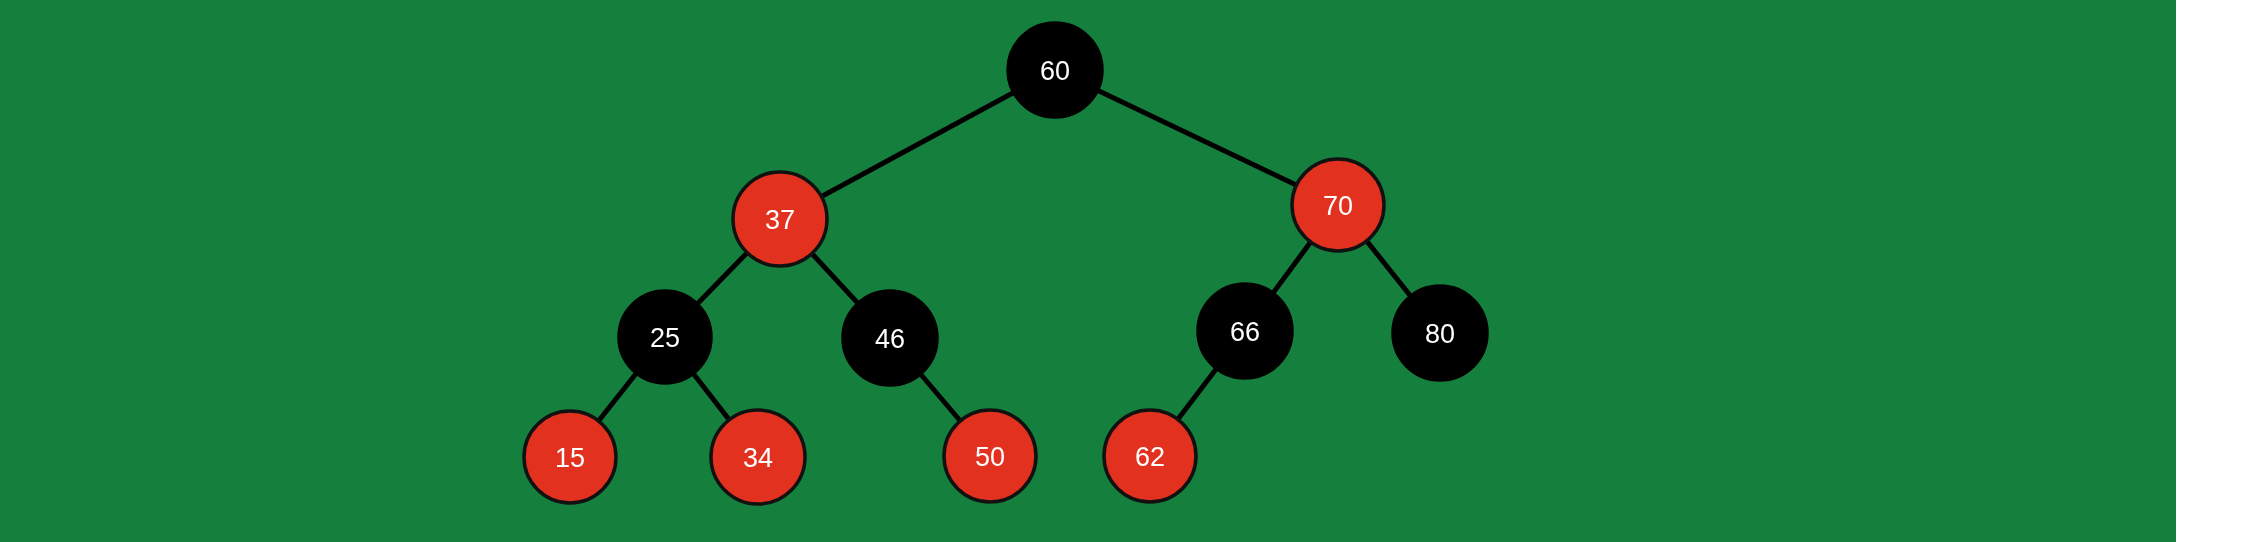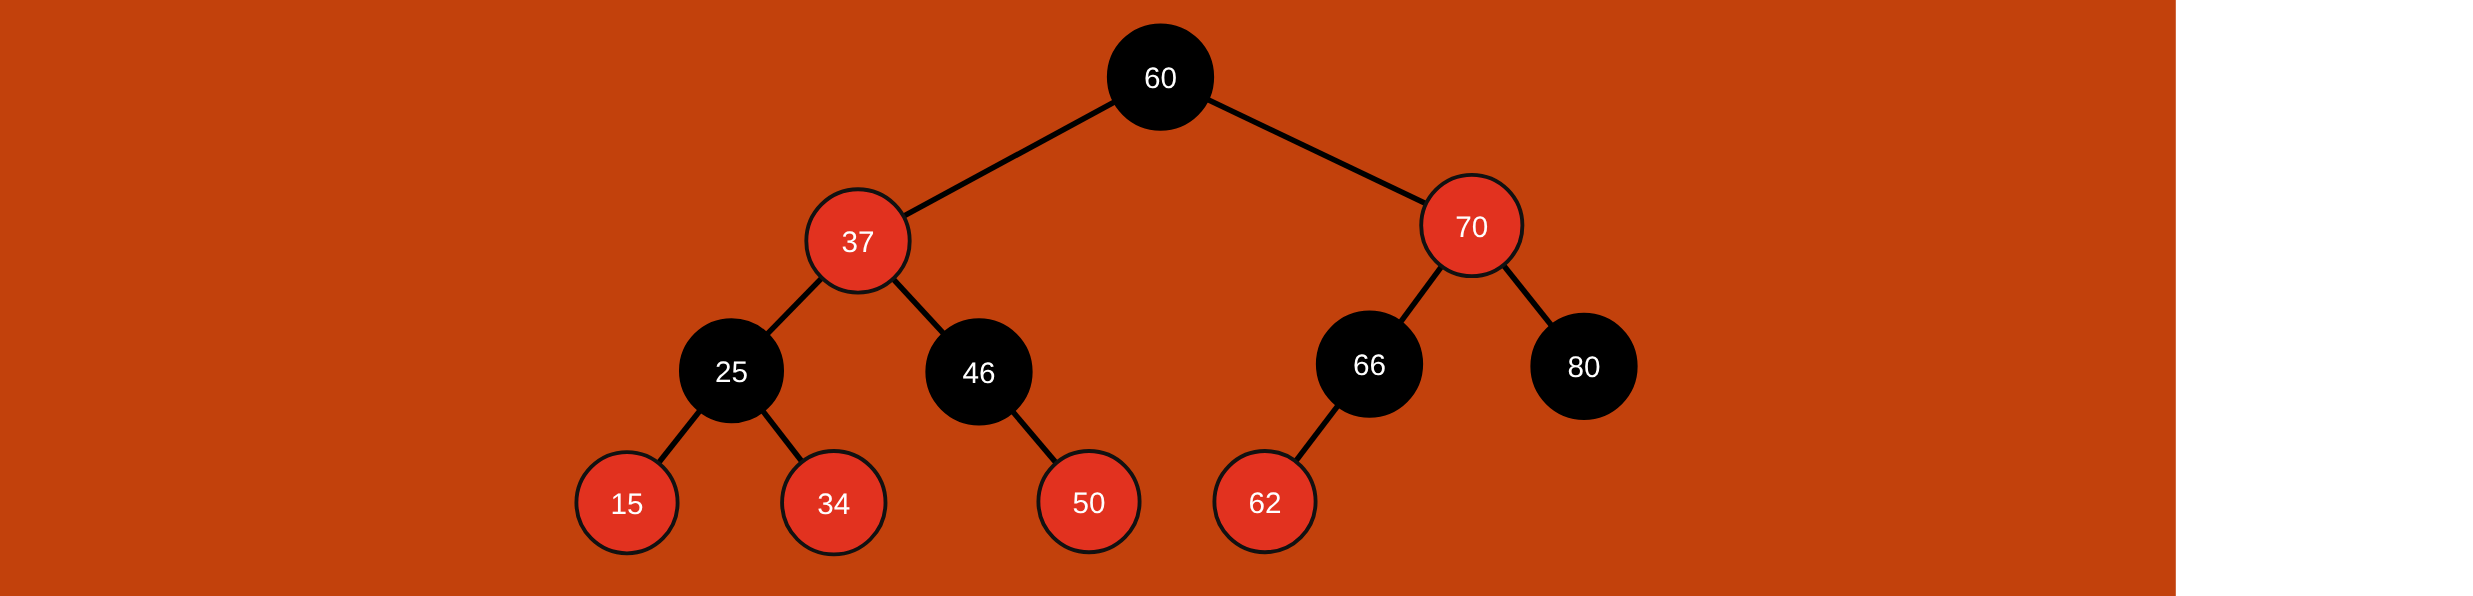--- a/index.html
+++ b/index.html
@@ -5,23 +5,23 @@
   html, body {
     margin: 0;
     padding: 0;
     background: #ffffff;
   }
   body {
     font-family: "Liberation Sans", sans-serif;
   }
   #tree-canvas-wrap {
     position: relative;
-    width: 1978px;
+    width: 2176px;
     height: 542px;
-    background: #c2410c;
+    background: #15803d;
     overflow: hidden;
   }
   svg#tree-svg {
     position: absolute;
     top: 0;
     left: 0;
     width: 2248px;
     height: 542px;
     display: block;
   }

